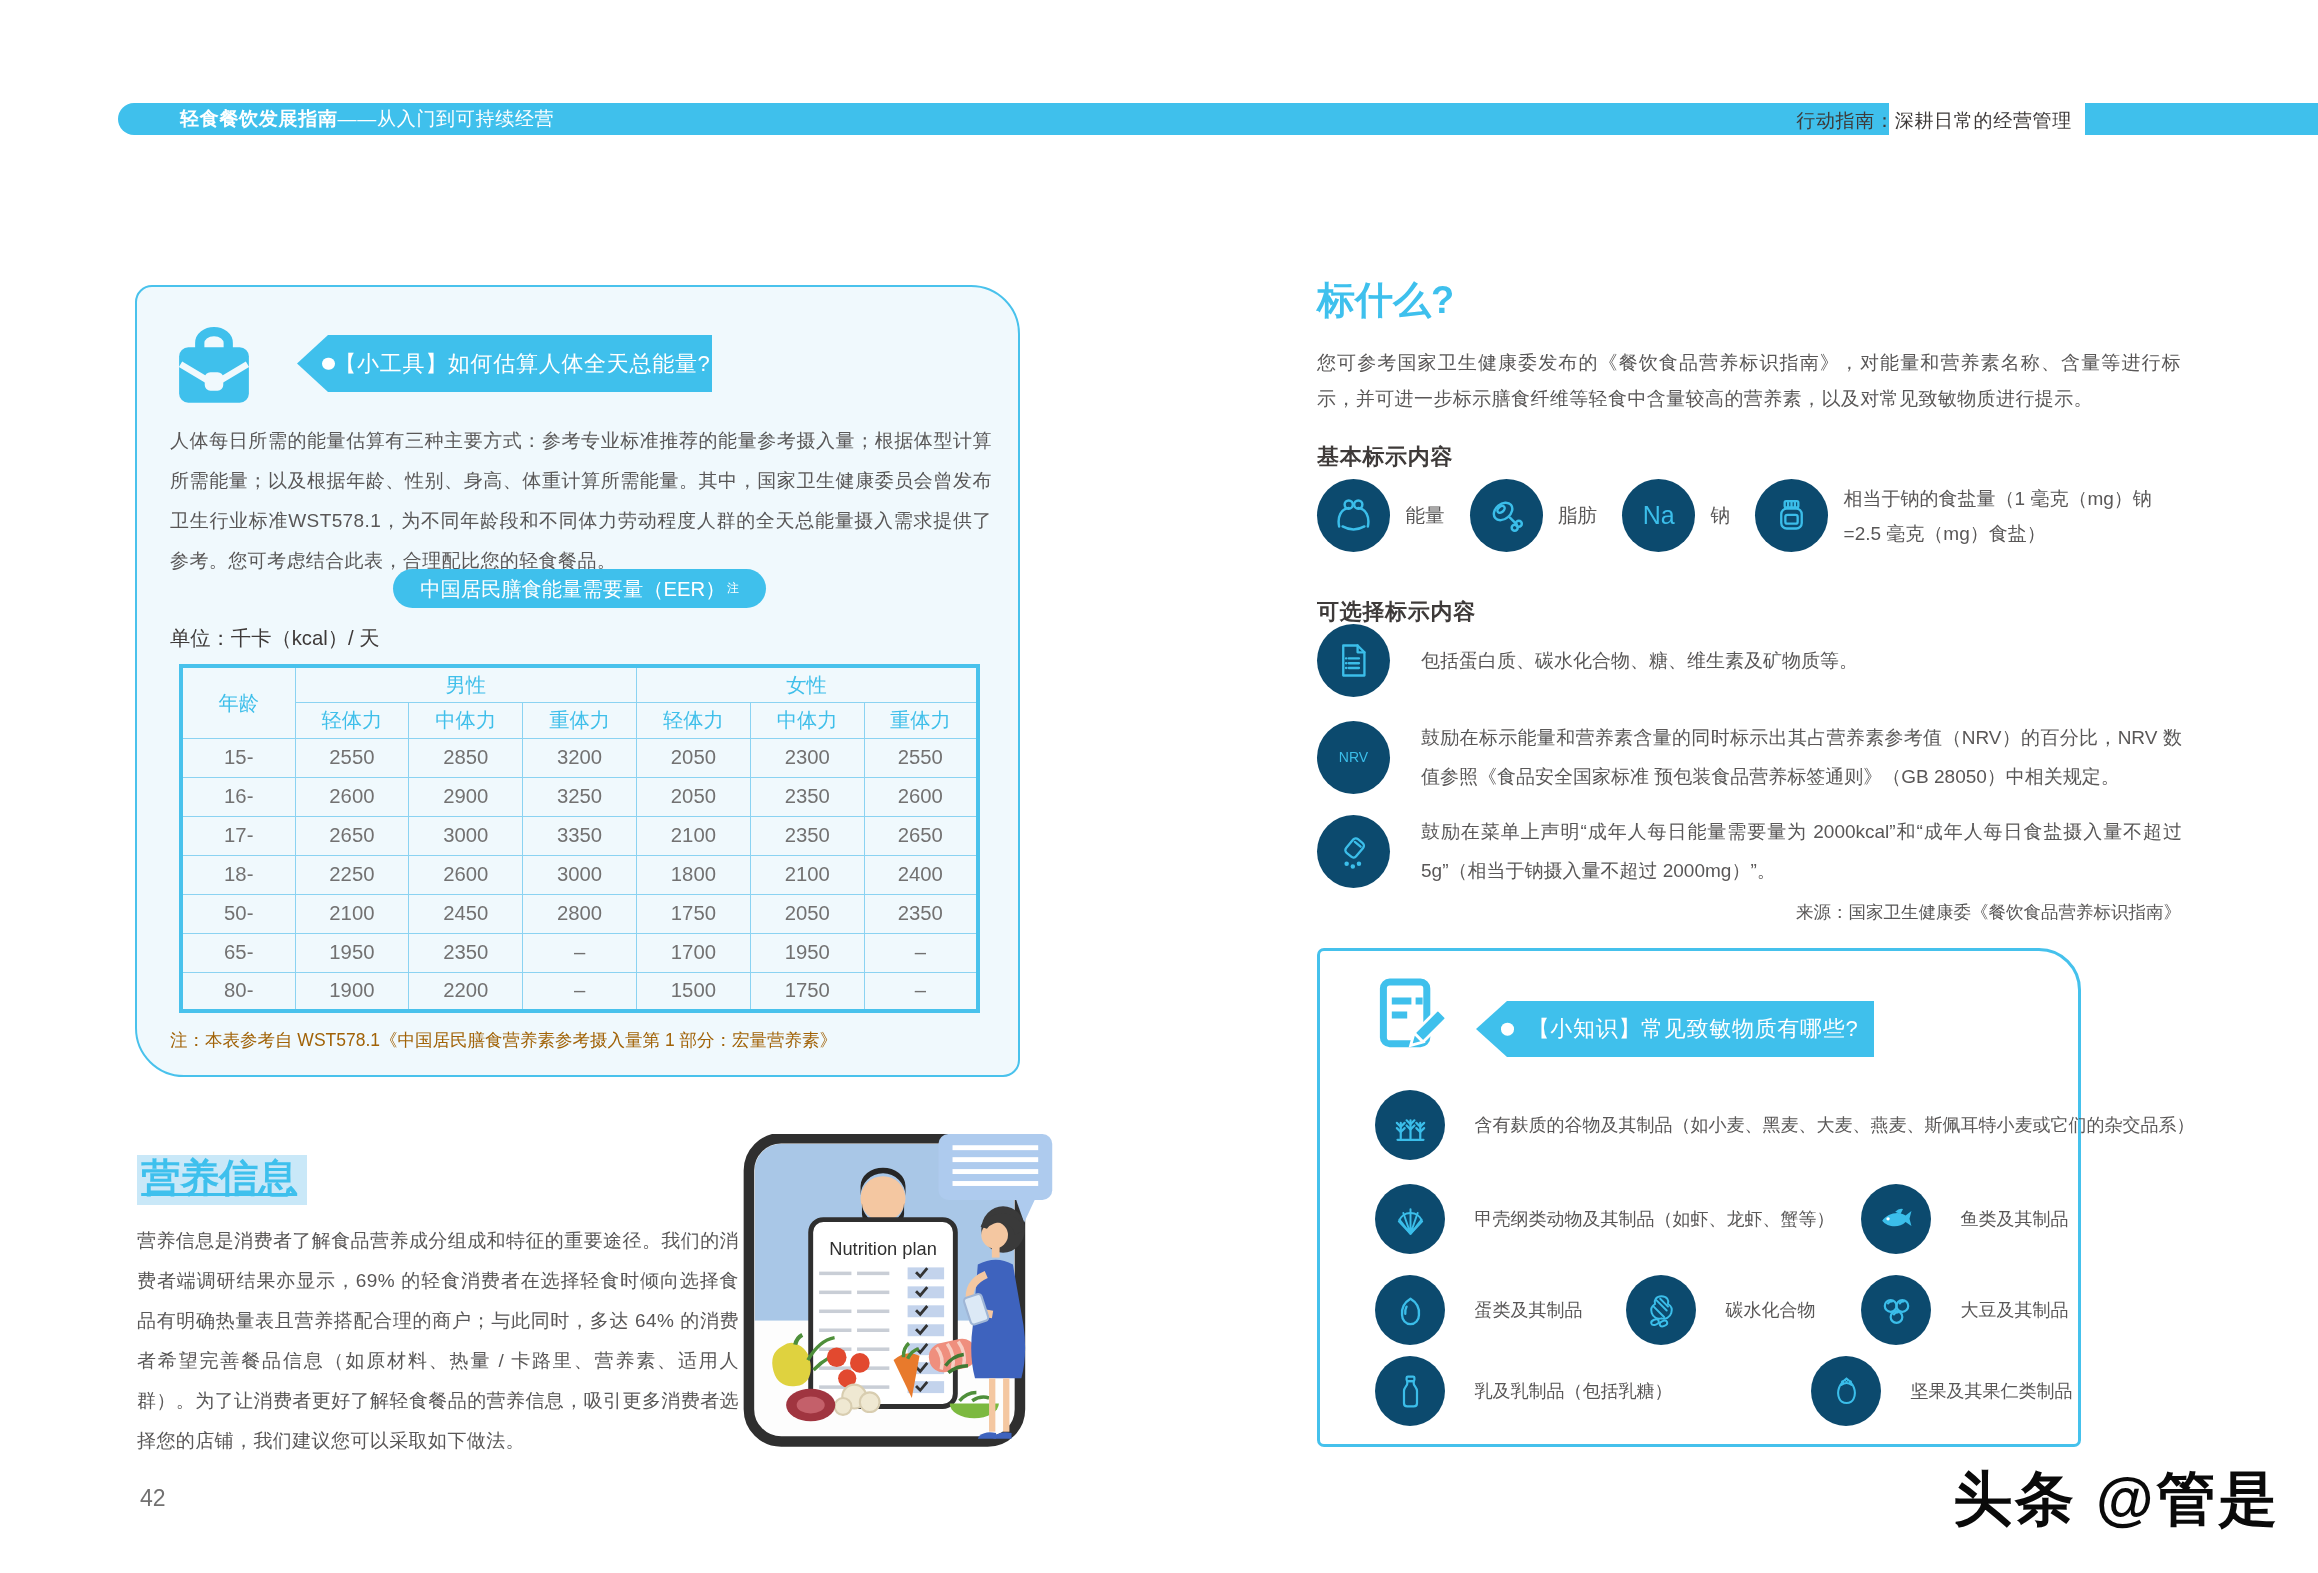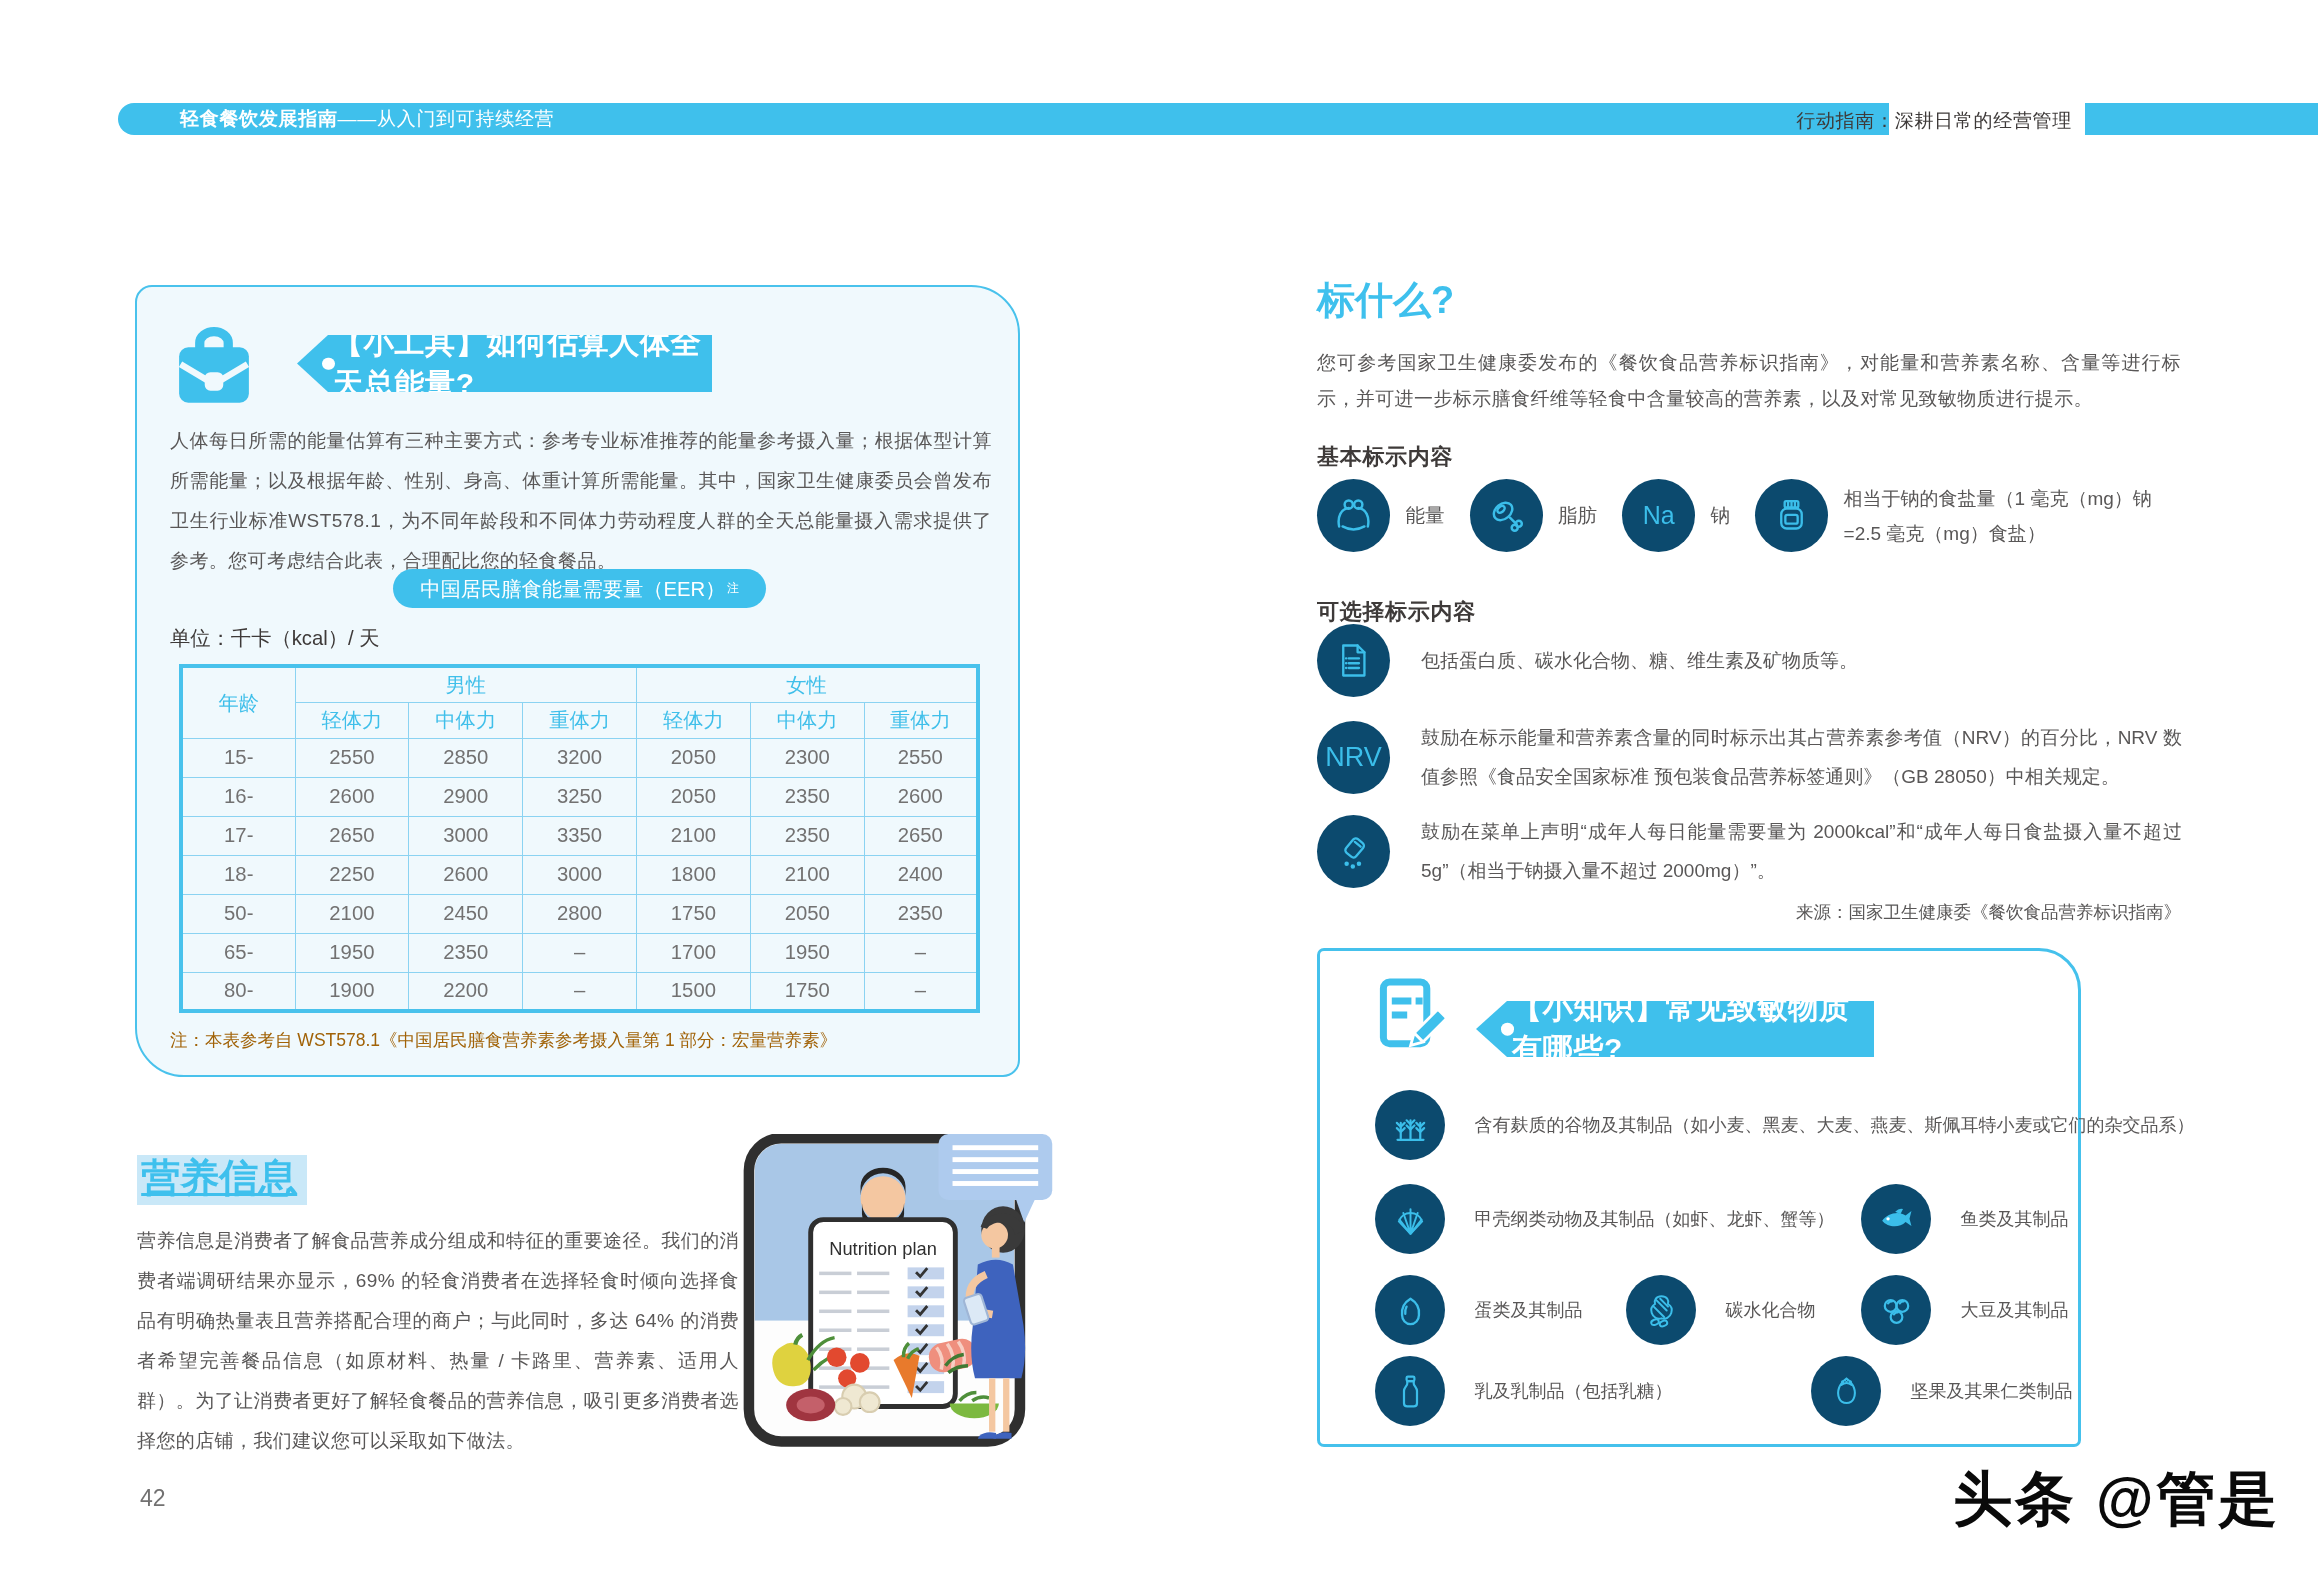--- a/index.html
+++ b/index.html
@@ -13,21 +13,21 @@
   .bar-left .t1 { color:#fff; font-size:19px; font-weight:700; letter-spacing:0.7px; }
   .bar-left .t2 { color:#fff; font-size:19px; font-weight:400; letter-spacing:0.7px; }
   .hdr-right { position:absolute; right:247px; top:108px; font-size:19px; color:#3E3A39; letter-spacing:0.7px; }
   .bar-right { position:absolute; right:0; top:103px; width:234px; height:32px; background:#3FC0EC; }
 
   
   .tag-banner { position:absolute; background:#3FC0EC; display:flex; align-items:center; justify-content:center;
     clip-path: polygon(0 50%, 31px 0, 100% 0, 100% 100%, 31px 100%); padding-left:36px; }
   .tag-banner .dot { position:absolute; left:25px; top:50%; transform:translateY(-50%);
     width:12.6px; height:12.6px; border-radius:50%; background:#fff; }
-  .tag-banner .txt { color:#fff; font-weight:700; font-size:30px; letter-spacing:0.7px; }
+  .tag-banner .txt { color:#fff; font-weight:400; font-size:22px; letter-spacing:0.7px; }
 
   
   .tool-box { position:absolute; left:135px; top:285px; width:885px; height:792px;
     background:#F0F9FD; border:2.8px solid #49C2EC; border-radius:17px 49px 17px 49px; }
   .para { font-size:19px; line-height:40px; color:#595757; text-align:justify; letter-spacing:0.4px; }
   .tool-para { position:absolute; left:170px; top:421px; width:822px; }
   .eer-btn { position:absolute; left:393px; top:569px; width:373px; height:39px; border-radius:19.6px;
     background:#3FC0EC; color:#fff; font-size:20.3px; display:flex; align-items:center; justify-content:center; }
   .eer-btn sup { font-size:12px; margin-left:1.4px; }
   .unit-line { position:absolute; left:170px; top:624px; font-size:20.3px; color:#3E3A39; }
@@ -48,21 +48,21 @@
 
   
   .rt-heading { position:absolute; left:1317px; top:275px; font-size:38px; font-weight:700; color:#3EC0ED; }
   .rt-para { position:absolute; left:1317px; top:345px; width:864px; line-height:36px; }
   .sec-label { position:absolute; font-size:22px; font-weight:700; color:#3E3A39; letter-spacing:0.7px; }
 
   .icon-circle { width:73px; height:73px; border-radius:50%; background:#0c4a6e; flex:0 0 auto;
     display:flex; align-items:center; justify-content:center; }
   .icon-circle.sm { width:70px; height:70px; }
   .chem { font-size:25px; color:#3BBEEA; font-weight:500; }
-  .chem.nrv { font-size:27px; }
+  .chem.nrv { font-size:14px; }
 
   .basic-row { position:absolute; left:1317px; top:479px; width:869px; display:flex; align-items:center; }
   .basic-row .lbl { font-size:19.6px; color:#595757; margin:0 25px 0 15.4px; white-space:nowrap; }
   .salt-text { font-size:19px; line-height:35px; width:345px; margin-left:15.4px; color:#595757; }
 
   .opt-item { position:absolute; left:1317px; display:flex; align-items:center; }
   .opt-item .txt { font-size:19px; line-height:39px; width:761px; margin-left:31px; text-align:justify; color:#595757; }
 
   .source-line { position:absolute; left:1317px; top:900px; width:864px; text-align:right;
     font-size:17.5px; color:#595757; }

